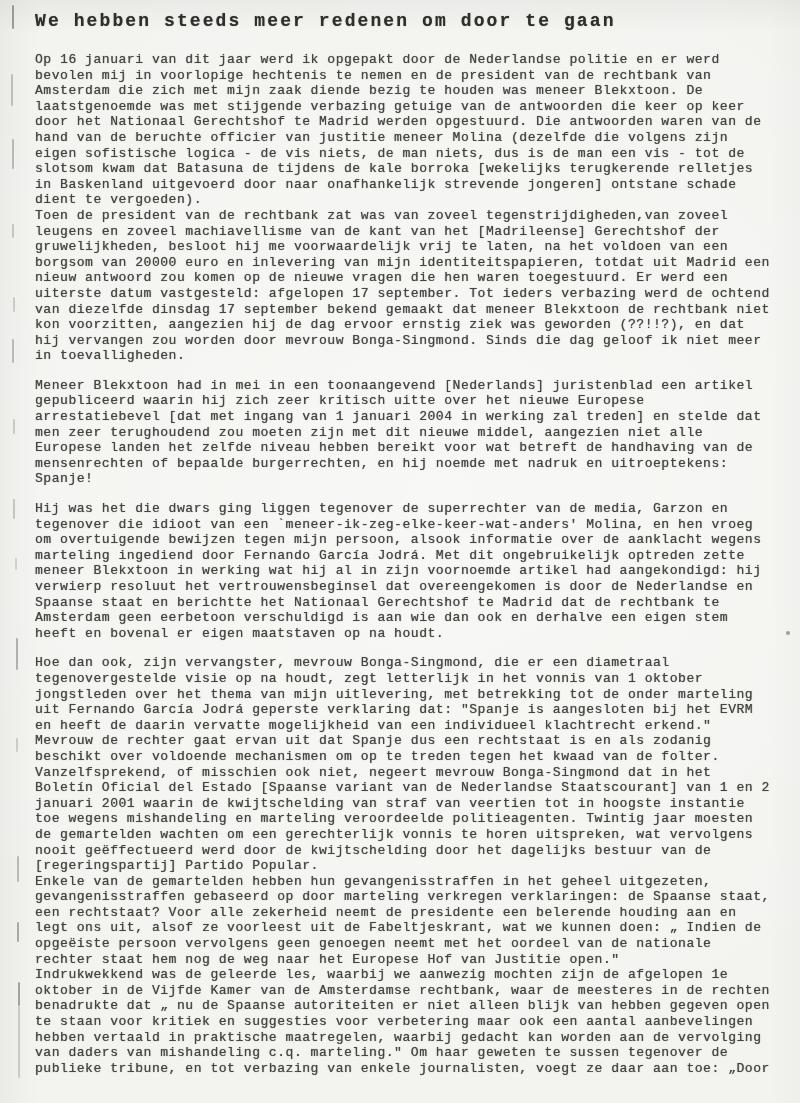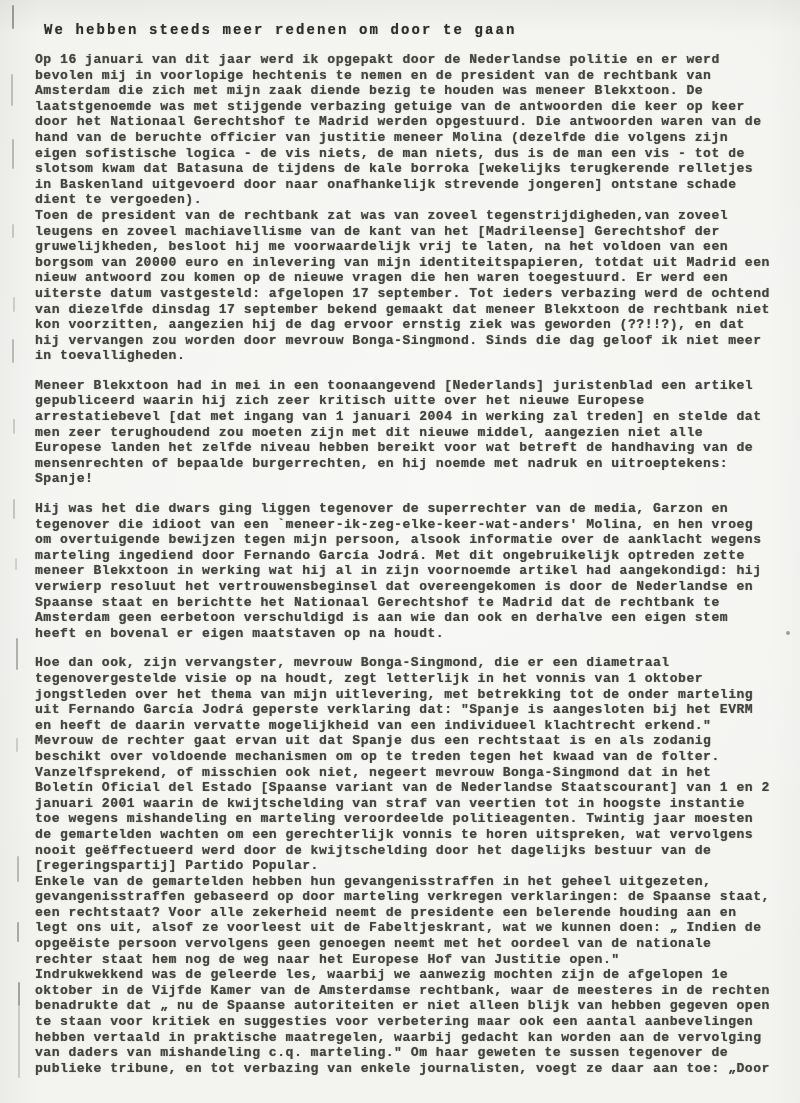--- a/index.html
+++ b/index.html
@@ -16,35 +16,34 @@
       radial-gradient(120% 90% at 55% 45%, rgba(255,255,255,0.40), rgba(255,255,255,0) 62%),
       linear-gradient(to bottom, rgba(0,0,0,0.045), rgba(0,0,0,0) 3%),
       linear-gradient(to right, rgba(0,0,0,0.035), rgba(0,0,0,0) 5%, rgba(0,0,0,0) 96%, rgba(0,0,0,0.02)),
       var(--paper, #f3f3f0);
     font-family: "Liberation Mono", "DejaVu Sans Mono", monospace;
   }
   .title {
     position: absolute;
     left: 35px;
     top: 12px;
-    margin: 9px;
-    font-size: 14px;
+    margin: 0;
+    font-size: 18px;
     line-height: 18px;
     font-weight: bold;
     letter-spacing: 2.1px;
     color: var(--title-ink, #2e2e2a);
     text-shadow: 0 0 1px rgba(46,46,42,0.55);
     white-space: pre;
   }
   .doc-body {
     position: absolute;
     left: 35px;
     top: 52px;
     width: 760px;
-    font-weight: bold;
   }
   .para {
     margin: 0 0 14px 0;
     font-size: 13px;
     line-height: 15.6px;
     letter-spacing: 0.55px;
     color: var(--ink, #45453f);
     text-shadow: 0 0 1px rgba(69,69,63,0.62), 0.4px 0.4px 0 rgba(69,69,63,0.22);
     white-space: pre;
   }

